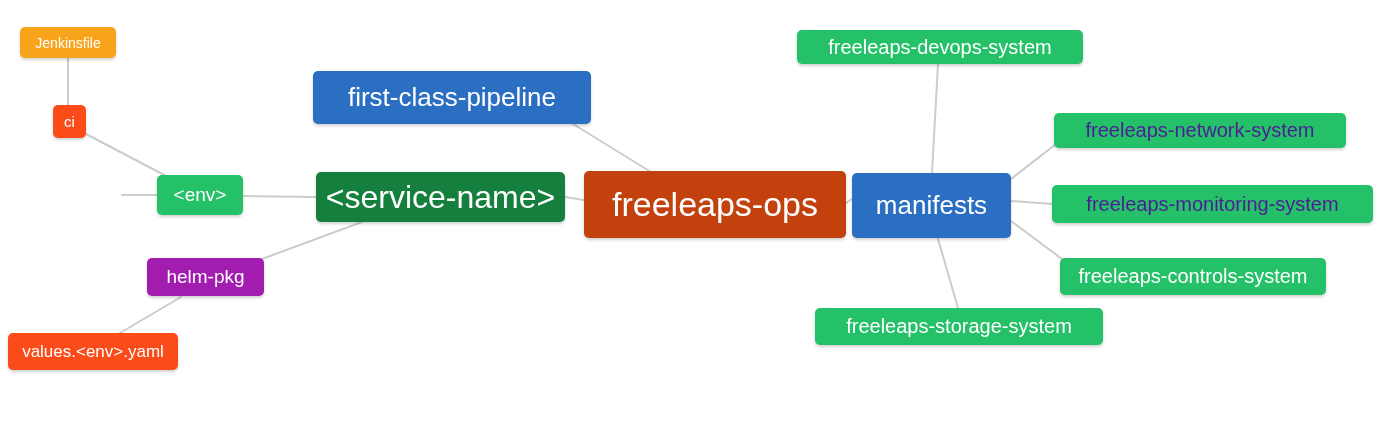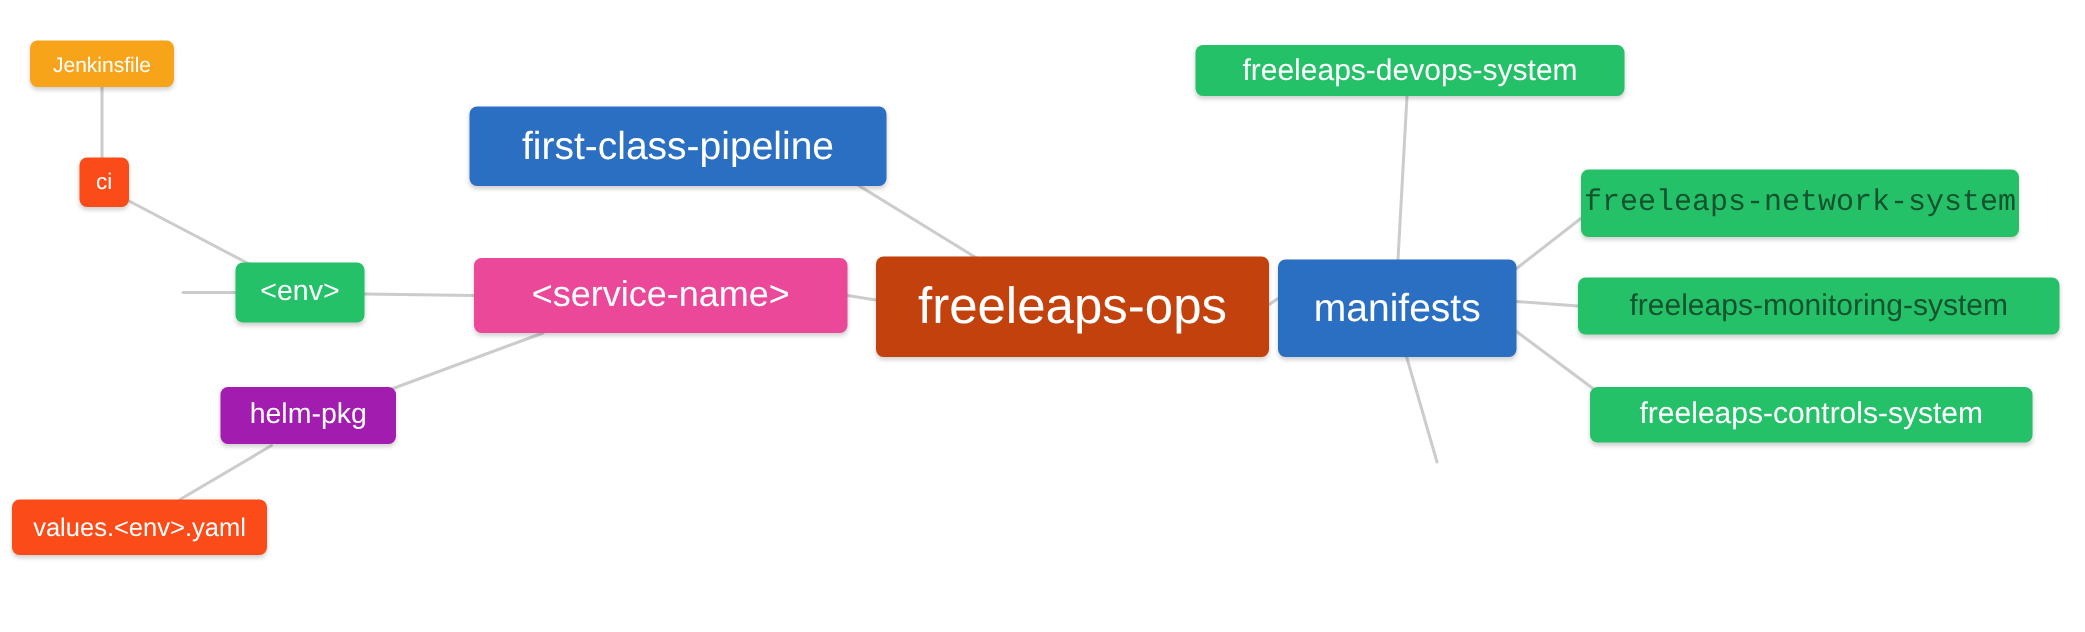--- a/index.html
+++ b/index.html
@@ -55,22 +55,23 @@
       <line x1="1011" y1="179" x2="1056" y2="144" stroke="#cccccc" stroke-width="2" stroke-linecap="round"></line>
       <line x1="1011" y1="201" x2="1052" y2="204" stroke="#cccccc" stroke-width="2" stroke-linecap="round"></line>
       <line x1="1011" y1="221" x2="1062" y2="259" stroke="#cccccc" stroke-width="2" stroke-linecap="round"></line>
       <line x1="934" y1="225" x2="958" y2="308" stroke="#cccccc" stroke-width="2" stroke-linecap="round"></line>
     </svg>
 
 <div class="node" style="left: 20px; top: 27px; width: 96px; height: 31px; font-size: 14px; background: rgb(248, 164, 27); color: rgb(255, 255, 255);">Jenkinsfile</div>
     <div class="node" style="left: 53px; top: 105px; width: 33px; height: 33px; font-size: 15px; background: rgb(251, 75, 25); color: rgb(255, 255, 255);">ci</div>
     <div class="node" style="left: 157px; top: 175px; width: 86px; height: 40px; font-size: 19px; background: rgb(37, 193, 105); color: rgb(255, 255, 255);">&lt;env&gt;</div>
     <div class="node" style="left: 313px; top: 37px; width: 278px; height: 53px; font-size: 26px; background: rgb(43, 111, 194); color: rgb(255, 255, 255); margin-top: 34px;">first-class-pipeline</div>
-    <div class="node" style="left: 316px; top: 172px; width: 249px; height: 50px; font-size: 24px; background: #ec4899; color: rgb(255, 255, 255);">&lt;service-name&gt;</div>
+    <div class="node" style="left: 316px; top: 172px; width: 249px; height: 50px; font-size: 32px; background: #15803d; color: rgb(255, 255, 255);">&lt;service-name&gt;</div>
     <div class="node" style="left: 584px; top: 171px; width: 262px; height: 67px; font-size: 34px; background: #c2410c; color: rgb(255, 255, 255);">freeleaps-ops</div>
     <div class="node" style="left: 852px; top: 173px; width: 159px; height: 65px; font-size: 26px; background: rgb(43, 111, 194); color: rgb(255, 255, 255);">manifests</div>
     <div class="node" style="left: 147px; top: 258px; width: 117px; height: 38px; font-size: 19px; background: #a21caf; color: rgb(255, 255, 255);">helm-pkg</div>
     <div class="node" style="left: 8px; top: 333px; width: 170px; height: 37px; font-size: 17px; background: rgb(251, 75, 25); color: rgb(255, 255, 255); text-align: right;">values.&lt;env&gt;.yaml</div>
     <div class="node" style="left: 797px; top: 30px; width: 286px; height: 34px; font-size: 20px; background: rgb(37, 193, 105); color: rgb(255, 255, 255);">freeleaps-devops-system</div>
-    <div class="node" style="left: 1054px; top: 113px; width: 292px; height: 45px; font-size: 20px; background: rgb(37, 193, 105); color: #14532d; font-family: Liberation Mono, monospace;">freeleaps-network-system</div>
-    <div class="node" style="left: 1052px; top: 185px; width: 321px; height: 38px; font-size: 20px; background: rgb(37, 193, 105); color: #14532d;">freeleaps-monitoring-system</div>
-    <div class="node" style="left: 1060px; top: 258px; width: 295px; height: 37px; font-size: 20px; background: rgb(37, 193, 105); color: rgb(255, 255, 255);">freeleaps-controls-system</div>
+    <div class="node" style="left: 1054px; top: 113px; width: 292px; height: 35px; font-size: 20px; background: rgb(37, 193, 105); color: #4c1d95;">freeleaps-network-system</div>
+    <div class="node" style="left: 1052px; top: 185px; width: 321px; height: 38px; font-size: 20px; background: rgb(37, 193, 105); color: #4c1d95;">freeleaps-monitoring-system</div>
+    <div class="node" style="left: 1060px; top: 258px; width: 266px; height: 37px; font-size: 20px; background: rgb(37, 193, 105); color: rgb(255, 255, 255);">freeleaps-controls-system</div>
+    <div class="node" style="left: 815px; top: 308px; width: 288px; height: 37px; font-size: 20px; background: rgb(37, 193, 105); color: rgb(255, 255, 255);">freeleaps-storage-system</div>
   </div>
 
 </body></html>

